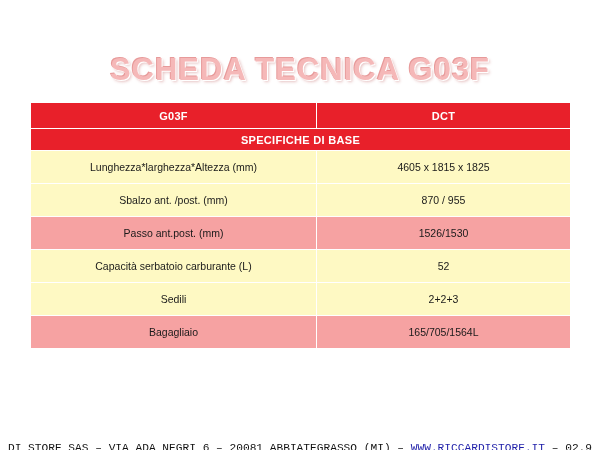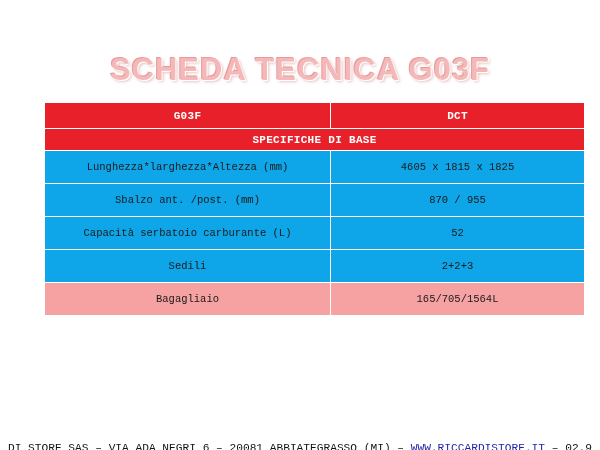--- a/index.html
+++ b/index.html
@@ -35,26 +35,25 @@
       1px 1px 0 #ffffff,
       -1px -1px 0 #e79a9a,
       2px 2px 3px rgba(200,120,120,0.45);
     font-family: "Liberation Sans", sans-serif;
     white-space: nowrap;
   }
 
   
   .table {
     position: absolute;
-    left: 44px;
+    left: 30px;
     top: 58px;
     width: 540px;
     border-collapse: collapse;
     table-layout: fixed;
-    font-family: Liberation Mono, monospace;
   }
   .table td {
     border: 1px solid #ffffff;
     text-align: center;
     vertical-align: middle;
     color: #1a1a1a;
     font-size: 10.5px;
     padding: 0;
   }
   .col-left { width: 286px; }
@@ -69,21 +68,21 @@
     letter-spacing: 0.3px;
   }
   .section td {
     background: #e8202a;
     color: #ffffff;
     font-weight: bold;
     font-size: 11px;
     height: 22px;
     letter-spacing: 0.3px;
   }
-  .row-a td { background: #0ea5e9; height: 33px; }
+  .row-a td { background: #fef9c3; height: 33px; }
   .row-b td { background: #f6a2a2; height: 33px; }
 
   
   .footer {
     position: absolute;
     left: 0;
     top: 398px;
     width: 600px;
     text-align: center;
     font-size: 11.2px;
@@ -151,20 +150,24 @@
       </tr>
 
       <tr class="row-a">
         <td>Lunghezza*larghezza*Altezza (mm)</td>
         <td>4605 x 1815 x 1825</td>
       </tr>
       <tr class="row-a">
         <td>Sbalzo ant. /post. (mm)</td>
         <td>870 / 955</td>
       </tr>
+      <tr class="row-b">
+        <td>Passo ant.post. (mm)</td>
+        <td>1526/1530</td>
+      </tr>
       <tr class="row-a">
         <td>Capacità serbatoio carburante (L)</td>
         <td>52</td>
       </tr>
       <tr class="row-a">
         <td>Sedili</td>
         <td>2+2+3</td>
       </tr>
       <tr class="row-b">
         <td>Bagagliaio</td>

